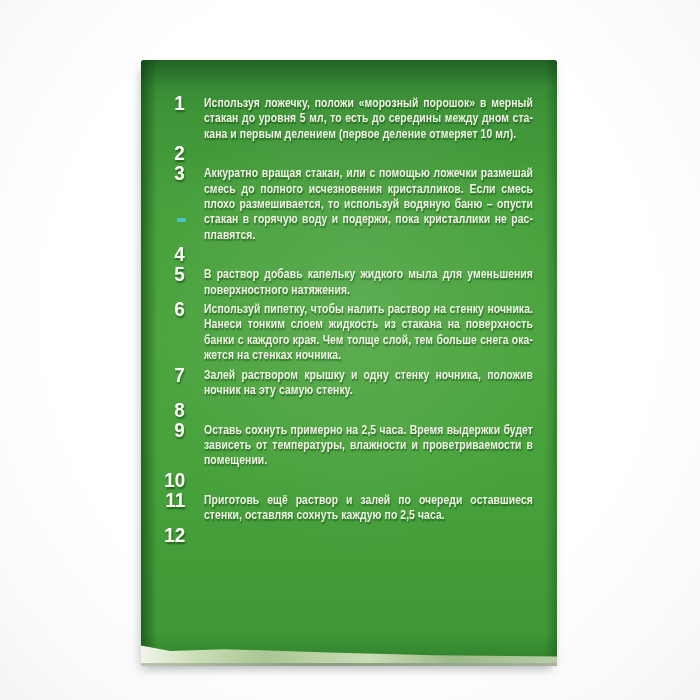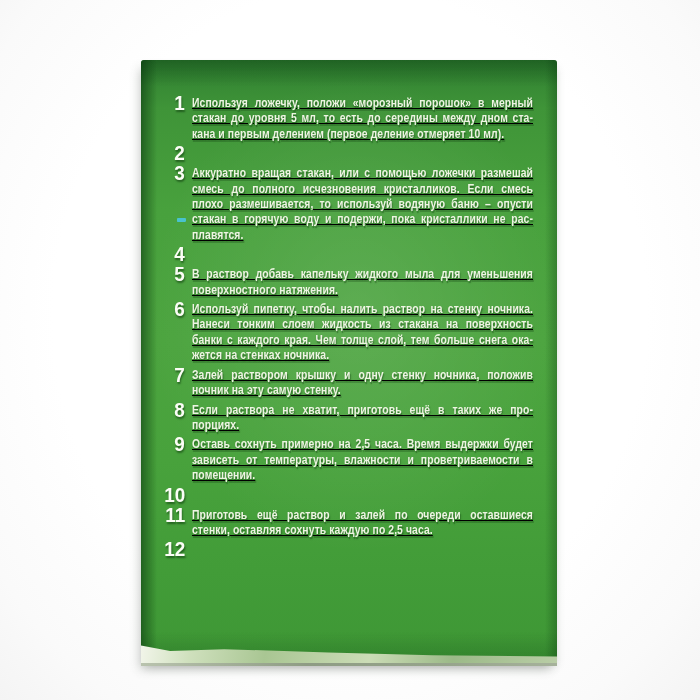--- a/index.html
+++ b/index.html
@@ -38,21 +38,21 @@
   .content{
     position:absolute;top:35px;left:0;right:24px;
   }
   .step{display:flex;margin-bottom:4px;}
   .num{
     flex:0 0 44px;text-align:right;
     font-size:21px;line-height:16px;font-weight:bold;color:#fbfdf6;
     text-shadow:1px 2px 2px rgba(10,50,10,0.55);
   }
   .num span{display:inline-block;transform:scaleX(0.9);transform-origin:100% 0;}
-  .text{flex:1;margin-left:7px;overflow:visible;text-decoration:underline;}
+  .text{flex:1;margin-left:19px;overflow:visible;}
   .lines{width:125%;transform:scaleX(0.8);transform-origin:0 0;}
   .ln{
     font-size:13px;line-height:15.4px;font-weight:bold;color:#eef4e3;
     text-align:justify;text-align-last:justify;white-space:normal;
     text-shadow:1px 1.5px 1.5px rgba(10,50,10,0.50);
     letter-spacing:0.1px;
   }
   .ln.last{text-align-last:left;}
   .artifact{
     position:absolute;left:36px;top:158px;width:9px;height:3.5px;
@@ -128,26 +128,20 @@
         <div class="text">
             <div class="lines">
           <div class="ln">Залей раствором крышку и одну стенку ночника, положив</div>
           <div class="ln last">ночник на эту самую стенку.</div>
         </div>
           </div>
       </div>
 
       <div class="step">
         <div class="num"><span>8</span></div>
-        <div class="text">
-            <div class="lines">
-          <div class="ln">Если раствора не хватит, приготовь ещё в таких же про-</div>
-          <div class="ln last">порциях.</div>
-        </div>
-          </div>
       </div>
 
       <div class="step">
         <div class="num"><span>9</span></div>
         <div class="text">
             <div class="lines">
           <div class="ln">Оставь сохнуть примерно на 2,5 часа. Время выдержки будет</div>
           <div class="ln">зависеть от температуры, влажности и проветриваемости в</div>
           <div class="ln last">помещении.</div>
         </div>

